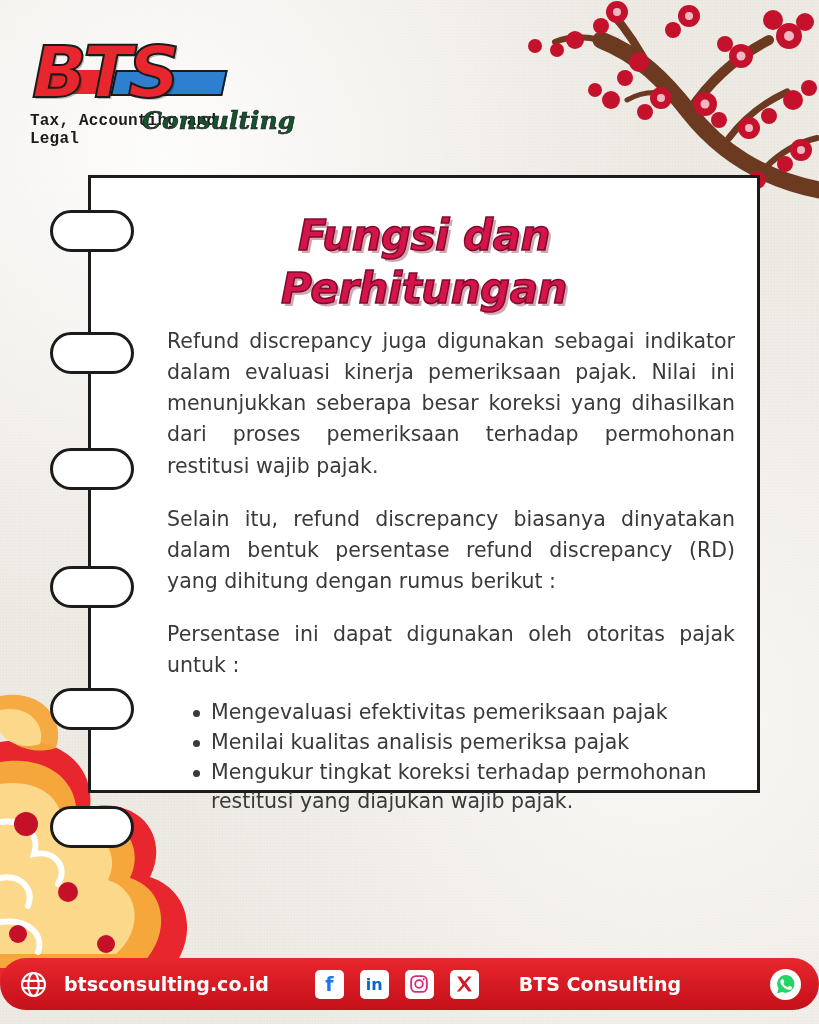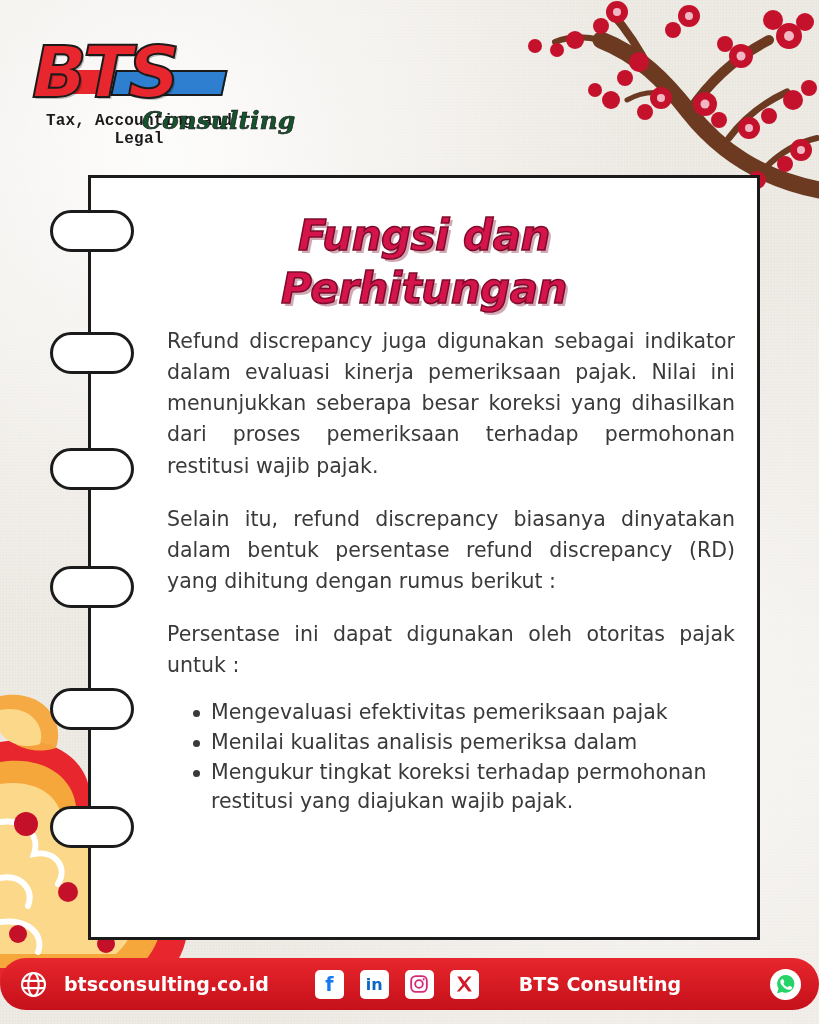--- a/index.html
+++ b/index.html
@@ -25,21 +25,20 @@
       #eeeae4;
   }
 
   
   .logo {
     position: absolute;
     left: 18px;
     top: 24px;
     width: 230px;
     height: 110px;
-    text-align: center;
   }
   .logo-bts {
     position: absolute;
     left: 14px;
     top: 6px;
     font-family: "DejaVu Sans", sans-serif;
     font-size: 72px;
     font-weight: bold;
     font-style: italic;
     letter-spacing: -4px;
@@ -93,21 +92,21 @@
 
   
   .cloud { position: absolute; left: 0; bottom: 42px; width: 300px; height: 390px; }
 
   
   .note {
     position: absolute;
     left: 88px;
     top: 175px;
     width: 672px;
-    height: 765px;
+    height: 618px;
     background: #ffffff;
     border: 3px solid #1b1b1b;
   }
 
   .rings { position: absolute; left: 50px; top: 198px; width: 96px; height: 670px; }
   .ring {
     position: absolute;
     left: 0;
     width: 84px;
     height: 42px;
@@ -318,21 +317,21 @@
     <span>Fungsi dan</span><br>
     <span>Perhitungan</span>
   </div>
 
   <div class="body-area">
     <p class="para">Refund discrepancy juga digunakan sebagai indikator dalam evaluasi kinerja pemeriksaan pajak. Nilai ini menunjukkan seberapa besar koreksi yang dihasilkan dari proses pemeriksaan terhadap permohonan restitusi wajib pajak.</p>
     <p class="para">Selain itu, refund discrepancy biasanya dinyatakan dalam bentuk persentase refund discrepancy (RD) yang dihitung dengan rumus berikut :</p>
     <p class="para para-tight">Persentase ini dapat digunakan oleh otoritas pajak untuk :</p>
     <ul class="bullets">
       <li>Mengevaluasi efektivitas pemeriksaan pajak</li>
-      <li>Menilai kualitas analisis pemeriksa dalam</li>
+      <li>Menilai kualitas analisis pemeriksa pajak</li>
       <li>Mengukur tingkat koreksi terhadap permohonan restitusi yang diajukan wajib pajak.</li>
     </ul>
   </div>
 </div>
 
 <div class="rings">
   <div class="ring" style="top:12px"></div>
   <div class="ring" style="top:134px"></div>
   <div class="ring" style="top:250px"></div>
   <div class="ring" style="top:368px"></div>

